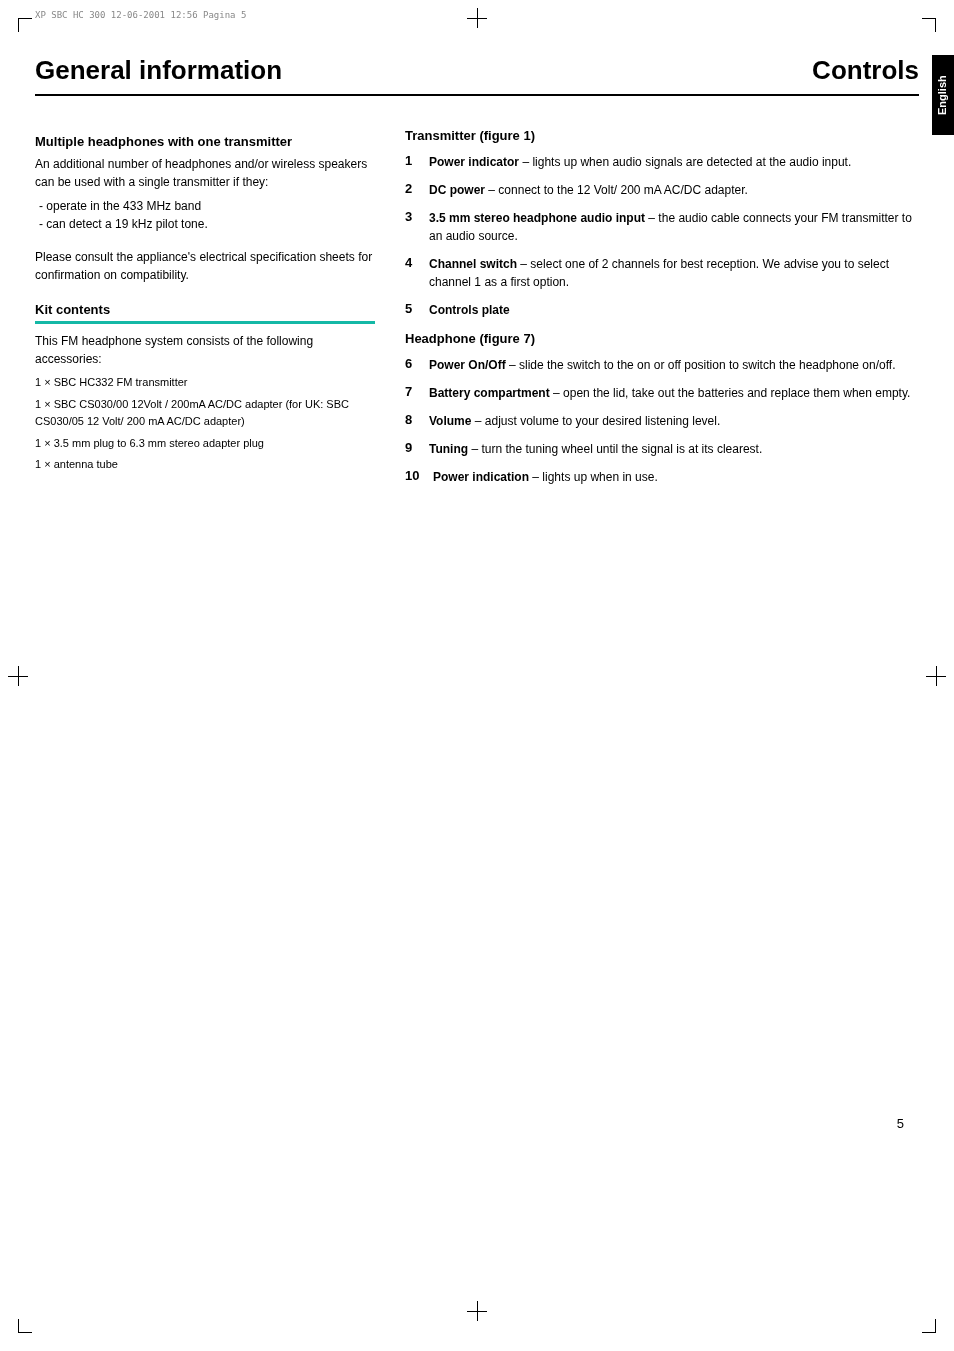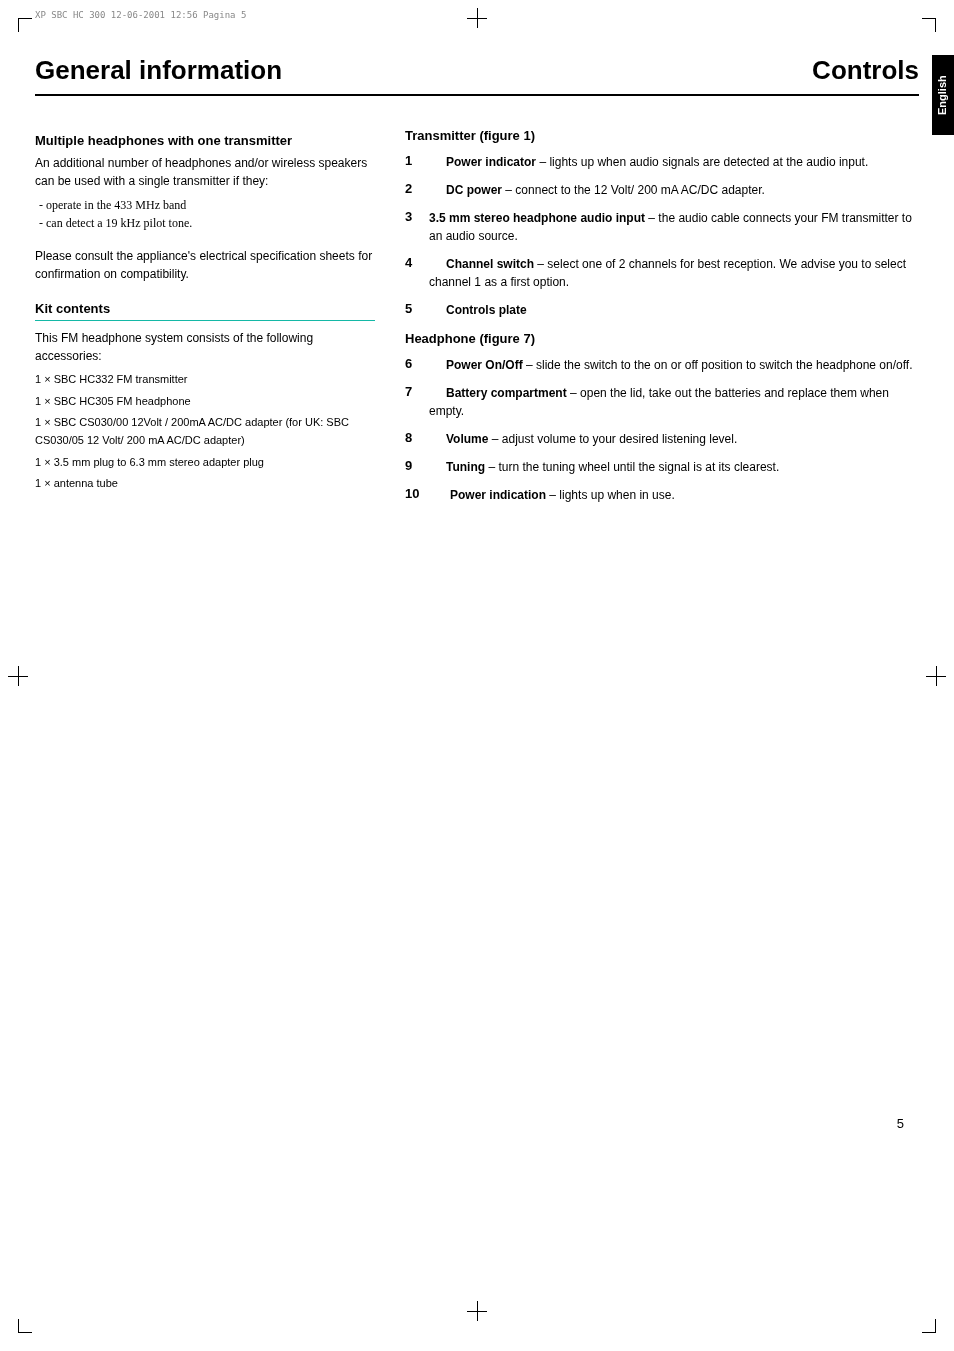--- a/index.html
+++ b/index.html
@@ -158,37 +158,36 @@
 
     
     .subsection-heading {
       font-size: 13px;
       font-weight: bold;
       margin-bottom: 6px;
       margin-top: 0;
     }
 
     .subsection-heading.with-line {
-      border-bottom: 1px solid #14b8a6;
+      border-bottom: 3px solid #14b8a6;
       padding-bottom: 4px;
       margin-bottom: 8px;
     }
 
     .body-text {
       font-size: 12px;
       line-height: 1.5;
       margin-bottom: 6px;
       color: #000;
     }
 
     .list-item-dash {
       font-size: 12px;
       line-height: 1.5;
       margin-left: 4px;
-      font-family: Liberation Serif, serif;
     }
 
     .kit-section {
       margin-top: 18px;
     }
 
     .kit-item {
       font-size: 11px;
       line-height: 1.6;
       margin-bottom: 4px;
@@ -209,21 +208,20 @@
     }
 
     .item-content {
       font-size: 12px;
       line-height: 1.5;
       flex: 1;
     }
 
     .item-label {
       font-weight: bold;
-      margin-left: 17px;
     }
 
     .figure-heading {
       font-size: 13px;
       font-weight: bold;
       margin-top: 12px;
       margin-bottom: 10px;
     }
 
     
@@ -356,21 +354,20 @@
           <p class="list-item-dash">- can detect a 19 kHz pilot tone.</p>
           <br>
           <p class="body-text">Please consult the appliance's electrical specification sheets for confirmation on compatibility.</p>
         </div>
 
         <div class="kit-section">
           <p class="subsection-heading with-line">Kit contents</p>
           <p class="body-text">This FM headphone system consists of the following accessories:</p>
           <div>
             <p class="kit-item">1 × SBC HC332 FM transmitter</p>
-            <p class="kit-item">1 × SBC HC305 FM headphone</p>
             <p class="kit-item">1 × SBC CS030/00 12Volt / 200mA AC/DC adapter (for UK: SBC CS030/05 12 Volt/ 200 mA AC/DC adapter)</p>
             <p class="kit-item">1 × 3.5 mm plug to 6.3 mm stereo adapter plug</p>
             <p class="kit-item">1 × antenna tube</p>
           </div>
         </div>
 
       </div>
 
       <div class="col-right">
 

